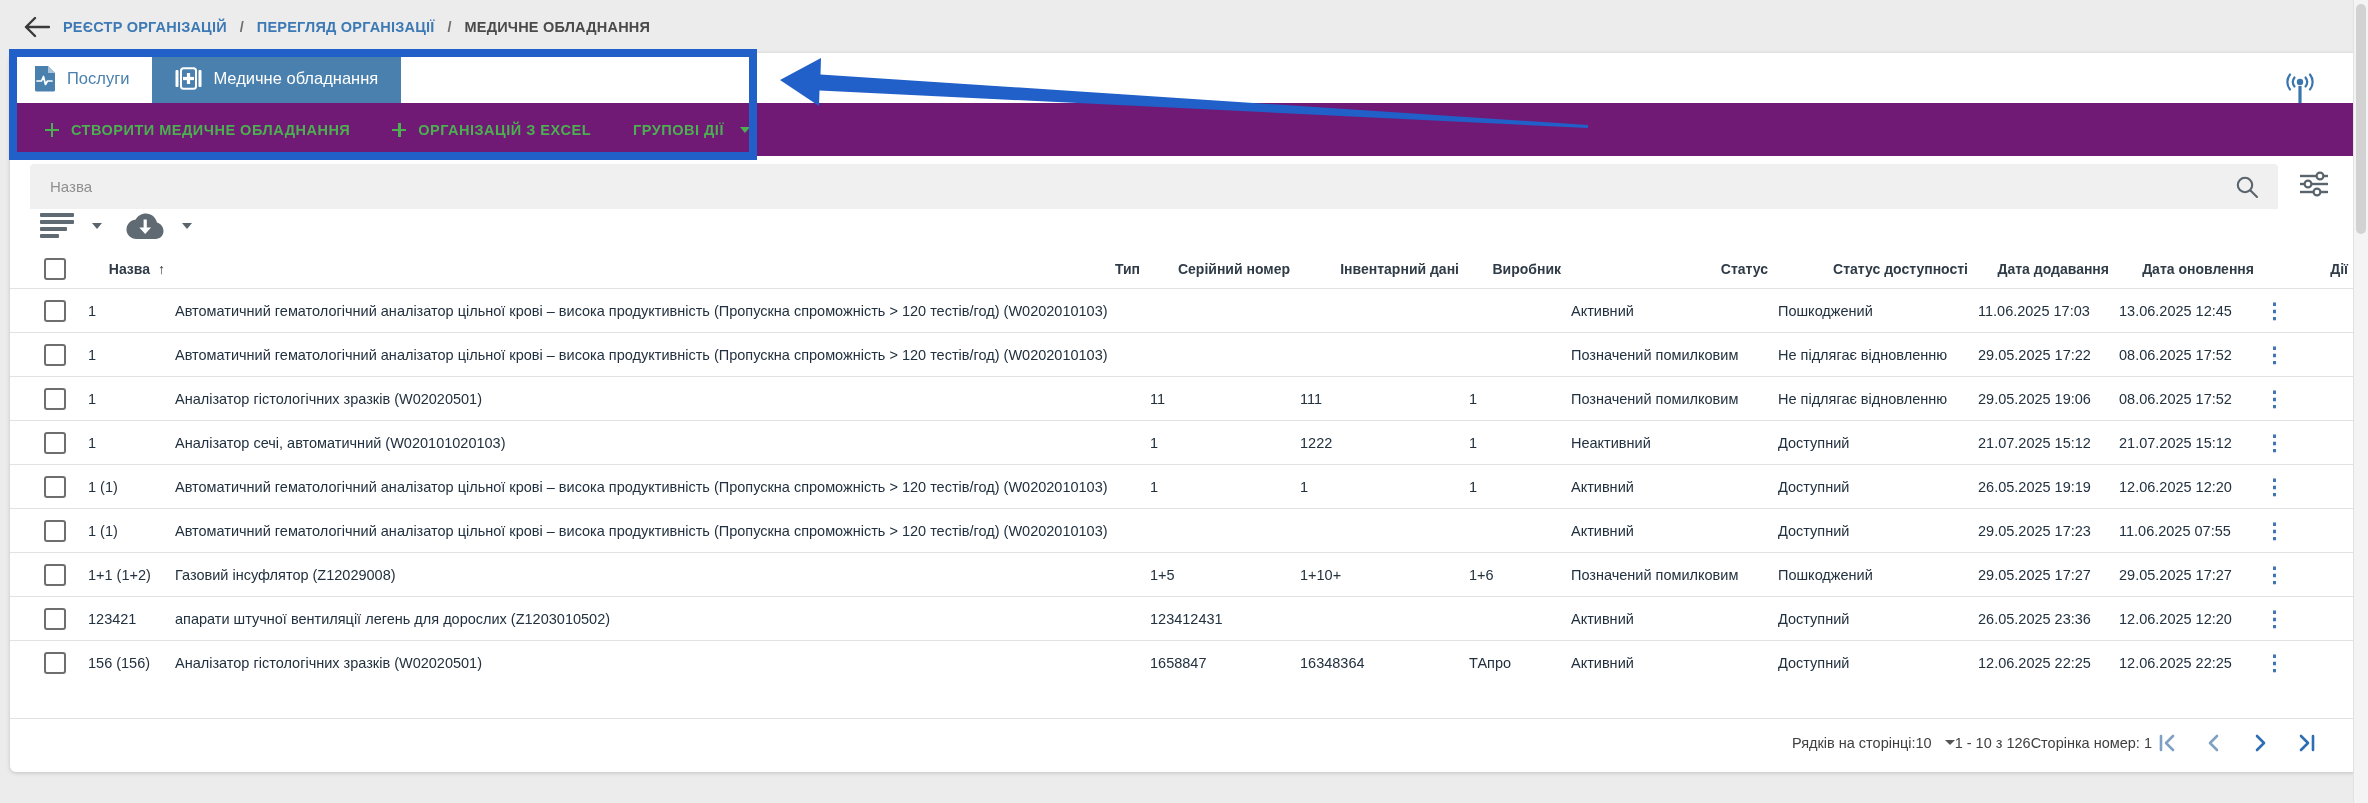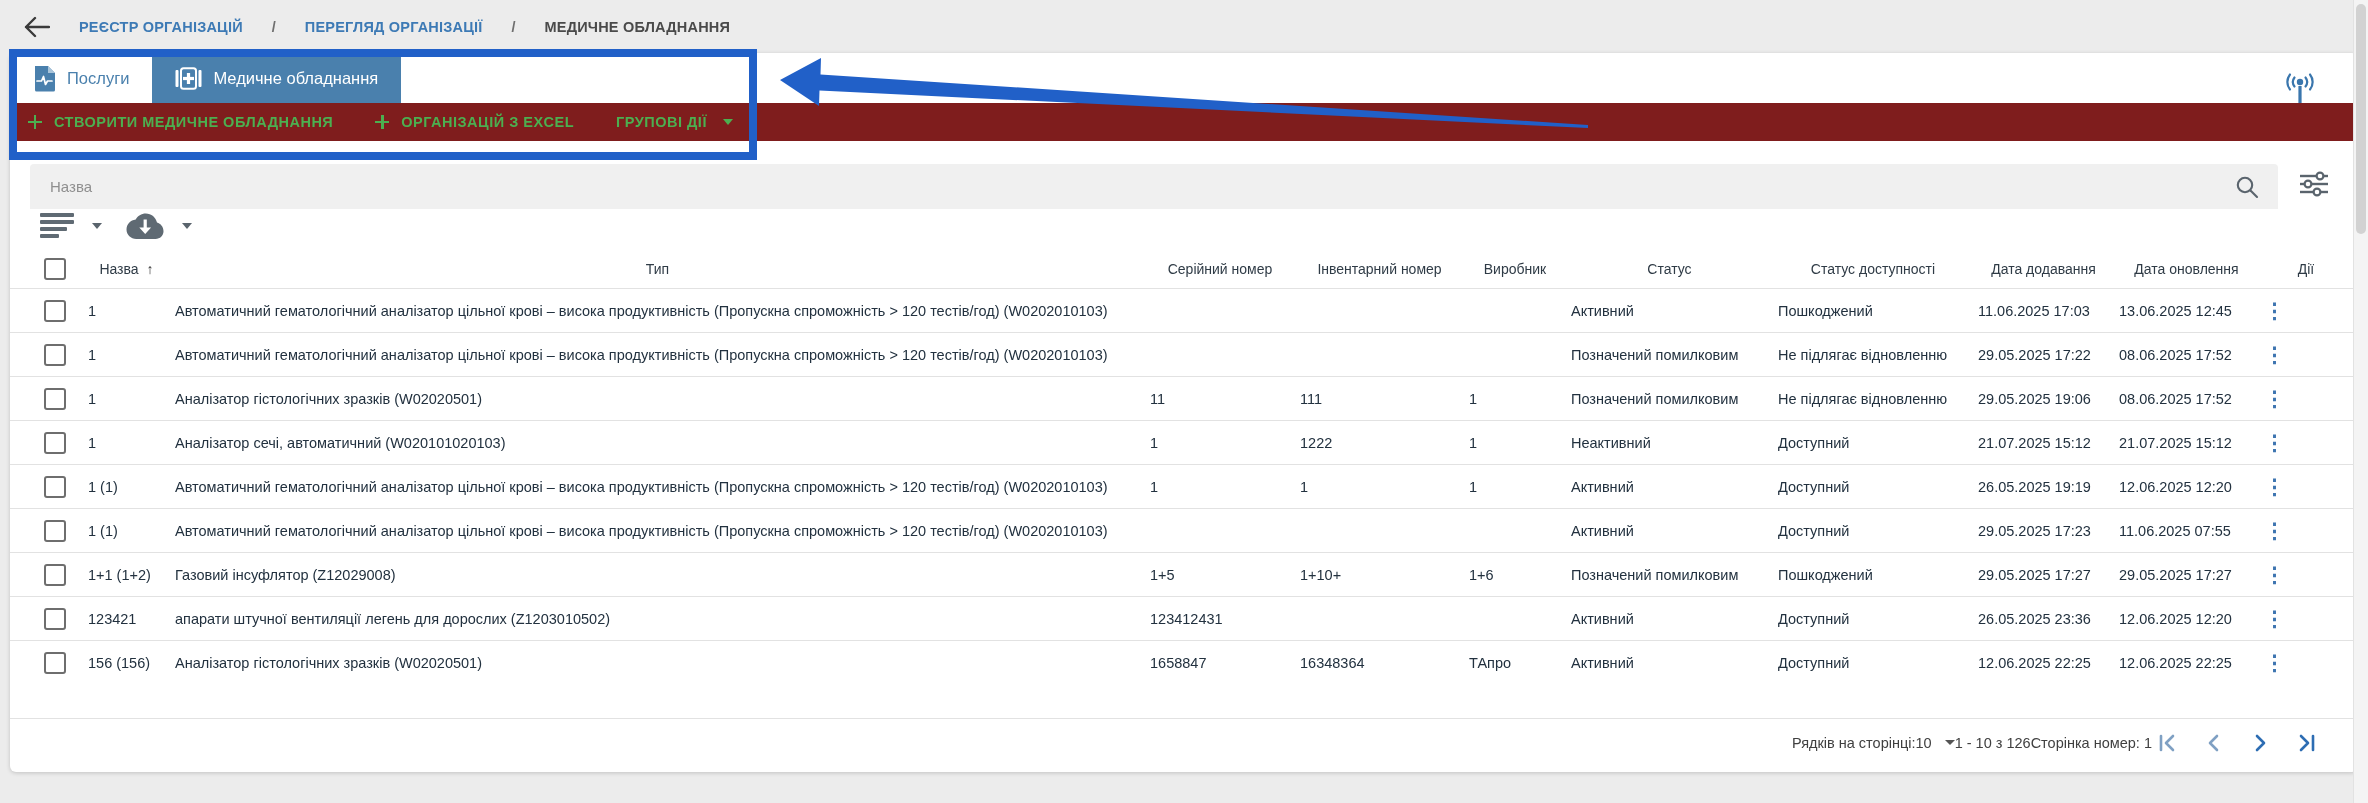--- a/index.html
+++ b/index.html
@@ -1,39 +1,39 @@
 <!DOCTYPE html>
 <html><head>
 <meta charset="utf-8">
 <style>
   html,body{margin:0;padding:0;}
   .page{position:relative;width:2368px;height:803px;background:#ececec;
         font-family:"Liberation Sans",sans-serif;overflow:hidden;color:#273749;}
 
   
   .breadcrumb-bar{position:absolute;top:0;left:0;right:0;height:53px;
-        display:flex;align-items:center;padding-left:24px;gap:29px;}
+        display:flex;align-items:center;padding-left:24px;gap:13px;}
   .back-btn{display:flex;align-items:center;cursor:pointer;}
   .crumb-link{color:#3d7ab5;font-weight:700;font-size:14.5px;letter-spacing:.2px;cursor:pointer;}
   .crumb-sep{color:#6f6f6f;font-weight:600;font-size:14.5px;}
   .crumb-current{color:#4a4a4a;font-weight:700;font-size:14.5px;letter-spacing:.2px;}
 
   
   .card{position:absolute;left:10px;top:53px;width:2348px;height:719px;background:#fff;
         border-radius:6px;box-shadow:0 1px 4px rgba(0,0,0,.18);}
 
   
   .tabbar{position:absolute;top:0;left:0;height:50px;display:flex;}
   .tab{display:flex;align-items:center;gap:11px;padding:0 23px;font-size:16.5px;
        color:#4a80ad;cursor:pointer;white-space:nowrap;}
   .tab.active{background:#4a80ad;color:#fff;}
 
   
-  .actions-strip{position:absolute;top:50px;left:0;right:0;height:38px;background:#7f1d1d;
-       display:flex;align-items:center;padding-left:18px;gap:42px;}
+  .actions-strip{position:absolute;top:50px;left:0;right:0;height:53px;background:#701a75;
+       display:flex;align-items:center;padding-left:35px;gap:42px;}
   .green-btn{display:flex;align-items:center;gap:12px;color:#4caf50;font-weight:700;
        font-size:14.5px;letter-spacing:.5px;cursor:pointer;white-space:nowrap;}
   .plus-icon{position:relative;width:14px;height:14px;display:inline-block;}
   .plus-icon::before,.plus-icon::after{content:"";position:absolute;background:#4caf50;}
   .plus-icon::before{left:6px;top:0;width:2.4px;height:14px;}
   .plus-icon::after{top:6px;left:0;width:14px;height:2.4px;}
   .caret-down{width:0;height:0;border-left:5.5px solid transparent;border-right:5.5px solid transparent;
        border-top:6px solid #4caf50;display:inline-block;margin-left:4px;}
   .caret-gray{border-top-color:#5a646d;margin-left:8px;}
   .caret-dark{border-top-color:#555;border-left-width:5px;border-right-width:5px;border-top-width:5.5px;}
@@ -52,21 +52,21 @@
   .tool-group{display:flex;align-items:center;gap:10px;cursor:pointer;}
   .density-icon{display:flex;flex-direction:column;gap:3.5px;}
   .density-icon i{display:block;height:3.6px;background:#5f6a73;border-radius:1px;}
   .density-icon i:nth-child(1){width:34px;}
   .density-icon i:nth-child(2){width:34px;}
   .density-icon i:nth-child(3){width:27px;}
   .density-icon i:nth-child(4){width:19px;}
 
   
   table.grid{position:absolute;top:197px;left:0;width:2348px;border-collapse:collapse;table-layout:fixed;}
-  table.grid th{height:38px;font-weight:400;font-size:14px;color:#2f3b46;text-align:center;
+  table.grid th{height:38px;font-weight:700;font-size:14px;color:#2f3b46;text-align:right;
        vertical-align:middle;padding:0 10px 0 0;white-space:nowrap;overflow:hidden;}
   table.grid td{height:43px;font-size:14.5px;color:#22313f;vertical-align:middle;
        padding:0 10px 0 0;white-space:nowrap;overflow:hidden;border-top:1px solid #e2e2e2;}
   table.grid tr > *:first-child{padding-left:34px;}
   .cb{width:18px;height:18px;border:2px solid #6e6e6e;border-radius:3px;background:#fff;cursor:pointer;}
   .sort-icon{margin-left:8px;color:#333;font-size:14px;}
   .dots{color:#3d74b0;font-size:21px;font-weight:700;cursor:pointer;line-height:1;}
 
   
   .pagination{position:absolute;left:0;right:0;top:665px;height:47px;border-top:1px solid #e2e2e2;
@@ -207,21 +207,21 @@
           <col style="width:94px">
       </colgroup>
       <thead>
         <tr>
           <th>
               <div class="cb"></div>
             </th>
           <th><span>Назва</span><span class="sort-icon">↑</span></th>
           <th>Тип</th>
           <th>Серійний номер</th>
-          <th>Інвентарний номер</th>
+          <th>Інвентарний дані</th>
           <th>Виробник</th>
           <th>Статус</th>
           <th>Статус доступності</th>
           <th>Дата додавання</th>
           <th>Дата оновлення</th>
           <th>Дії</th>
         </tr>
       </thead>
       <tbody>
           <tr>

